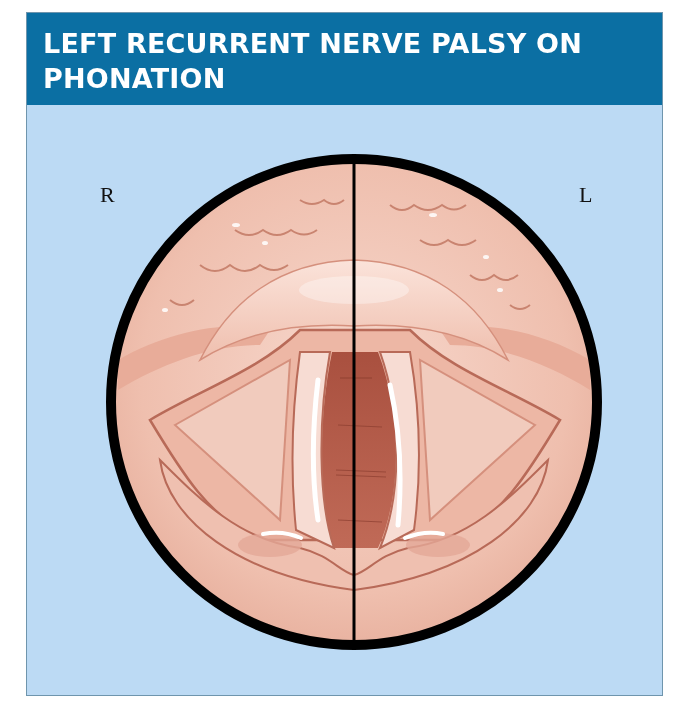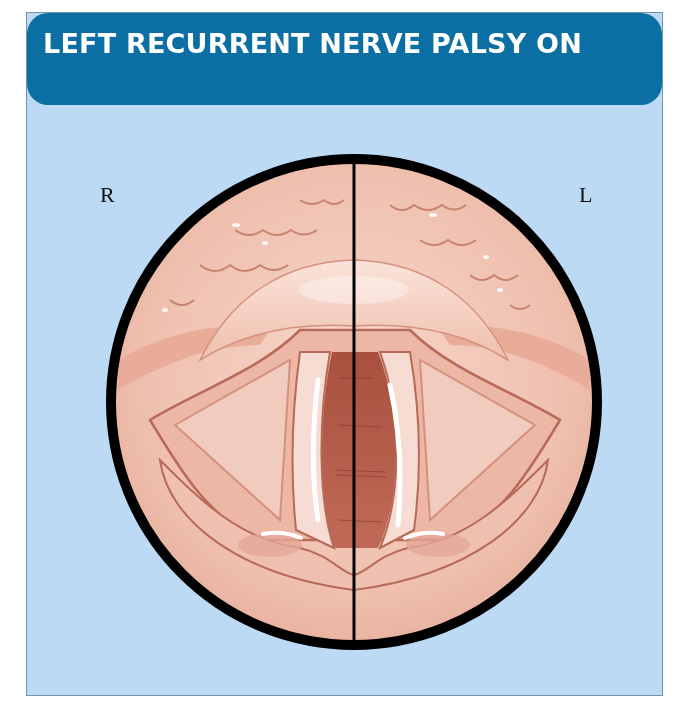--- a/index.html
+++ b/index.html
@@ -3,21 +3,21 @@
 <meta charset="utf-8">
 <style>
   html, body { margin: 0; padding: 0; background: #ffffff; }
   body { width: 680px; height: 724px; position: relative; overflow: hidden; }
   .frame {
     position: absolute; left: 26px; top: 12px; width: 637px; height: 684px;
     background: #bcdaf4; border: 1px solid #6f95ad; box-sizing: border-box;
   }
   .header {
     position: absolute; left: 0; top: 0; width: 100%; height: 92px;
-    background: #0b6fa3; box-sizing: border-box; padding: 13px 0 0 16px; border-radius: 21px;
+    background: #0b6fa3; box-sizing: border-box; padding: 13px 0 0 16px;
   }
   .title {
     margin: 0; color: #ffffff;
     font-family: "DejaVu Sans", sans-serif; font-weight: bold;
     font-size: 27px; line-height: 35px; letter-spacing: 0.2px;
   }
   .side-label {
     position: absolute; top: 182px;
     font-family: "Liberation Serif", serif; font-size: 22px; color: #111;
   }
@@ -25,20 +25,21 @@
   .label-l { left: 579px; }
   svg.illus { position: absolute; left: 0; top: 0; }
 </style>
 </head>
 <body>
 
 <div class="frame">
   <div class="header">
     <h1 class="title">
       <span>LEFT RECURRENT NERVE PALSY ON</span><br>
+      <span>PHONATION</span>
     </h1>
   </div>
 </div>
 
 <svg class="illus" width="680" height="724" viewBox="0 0 680 724">
   <defs>
     <clipPath id="circ">
         <circle cx="354" cy="402" r="240"></circle>
       </clipPath>
     <radialGradient id="tissueGrad" cx="50%" cy="45%" r="60%">

